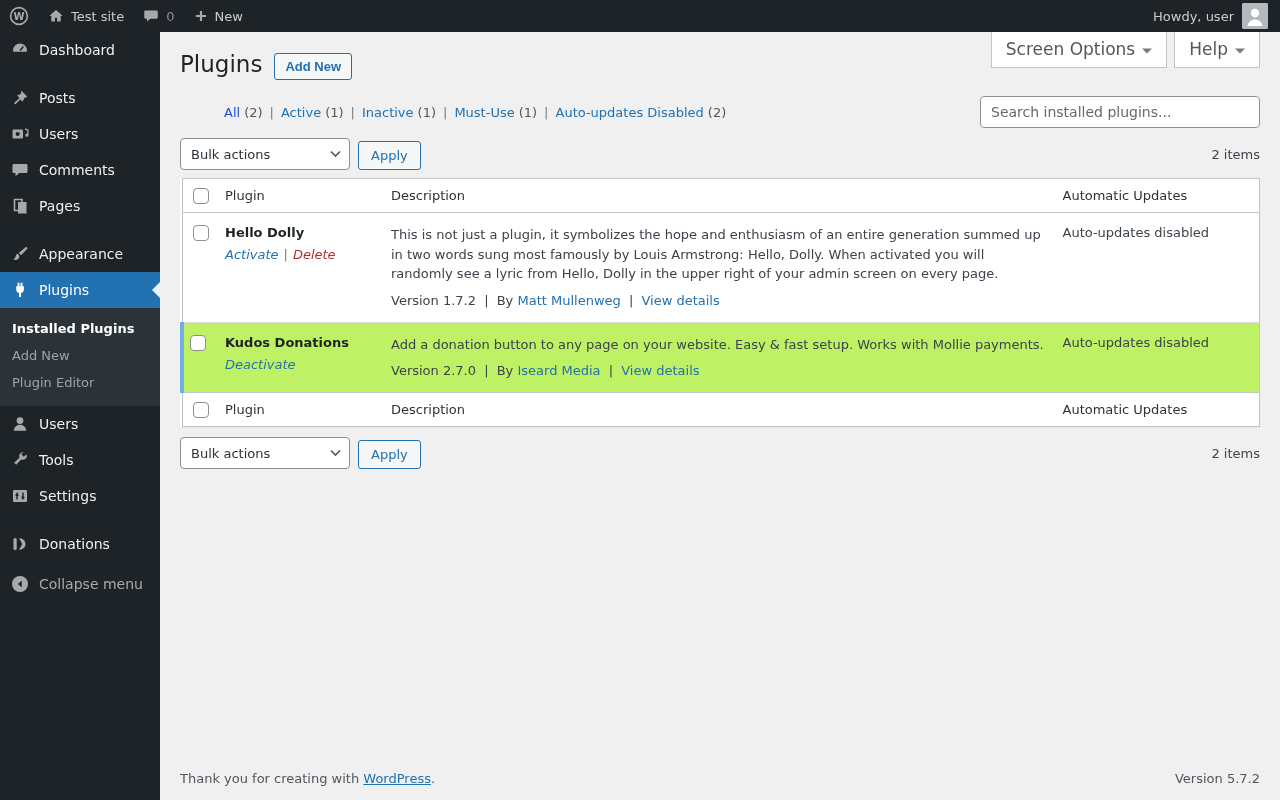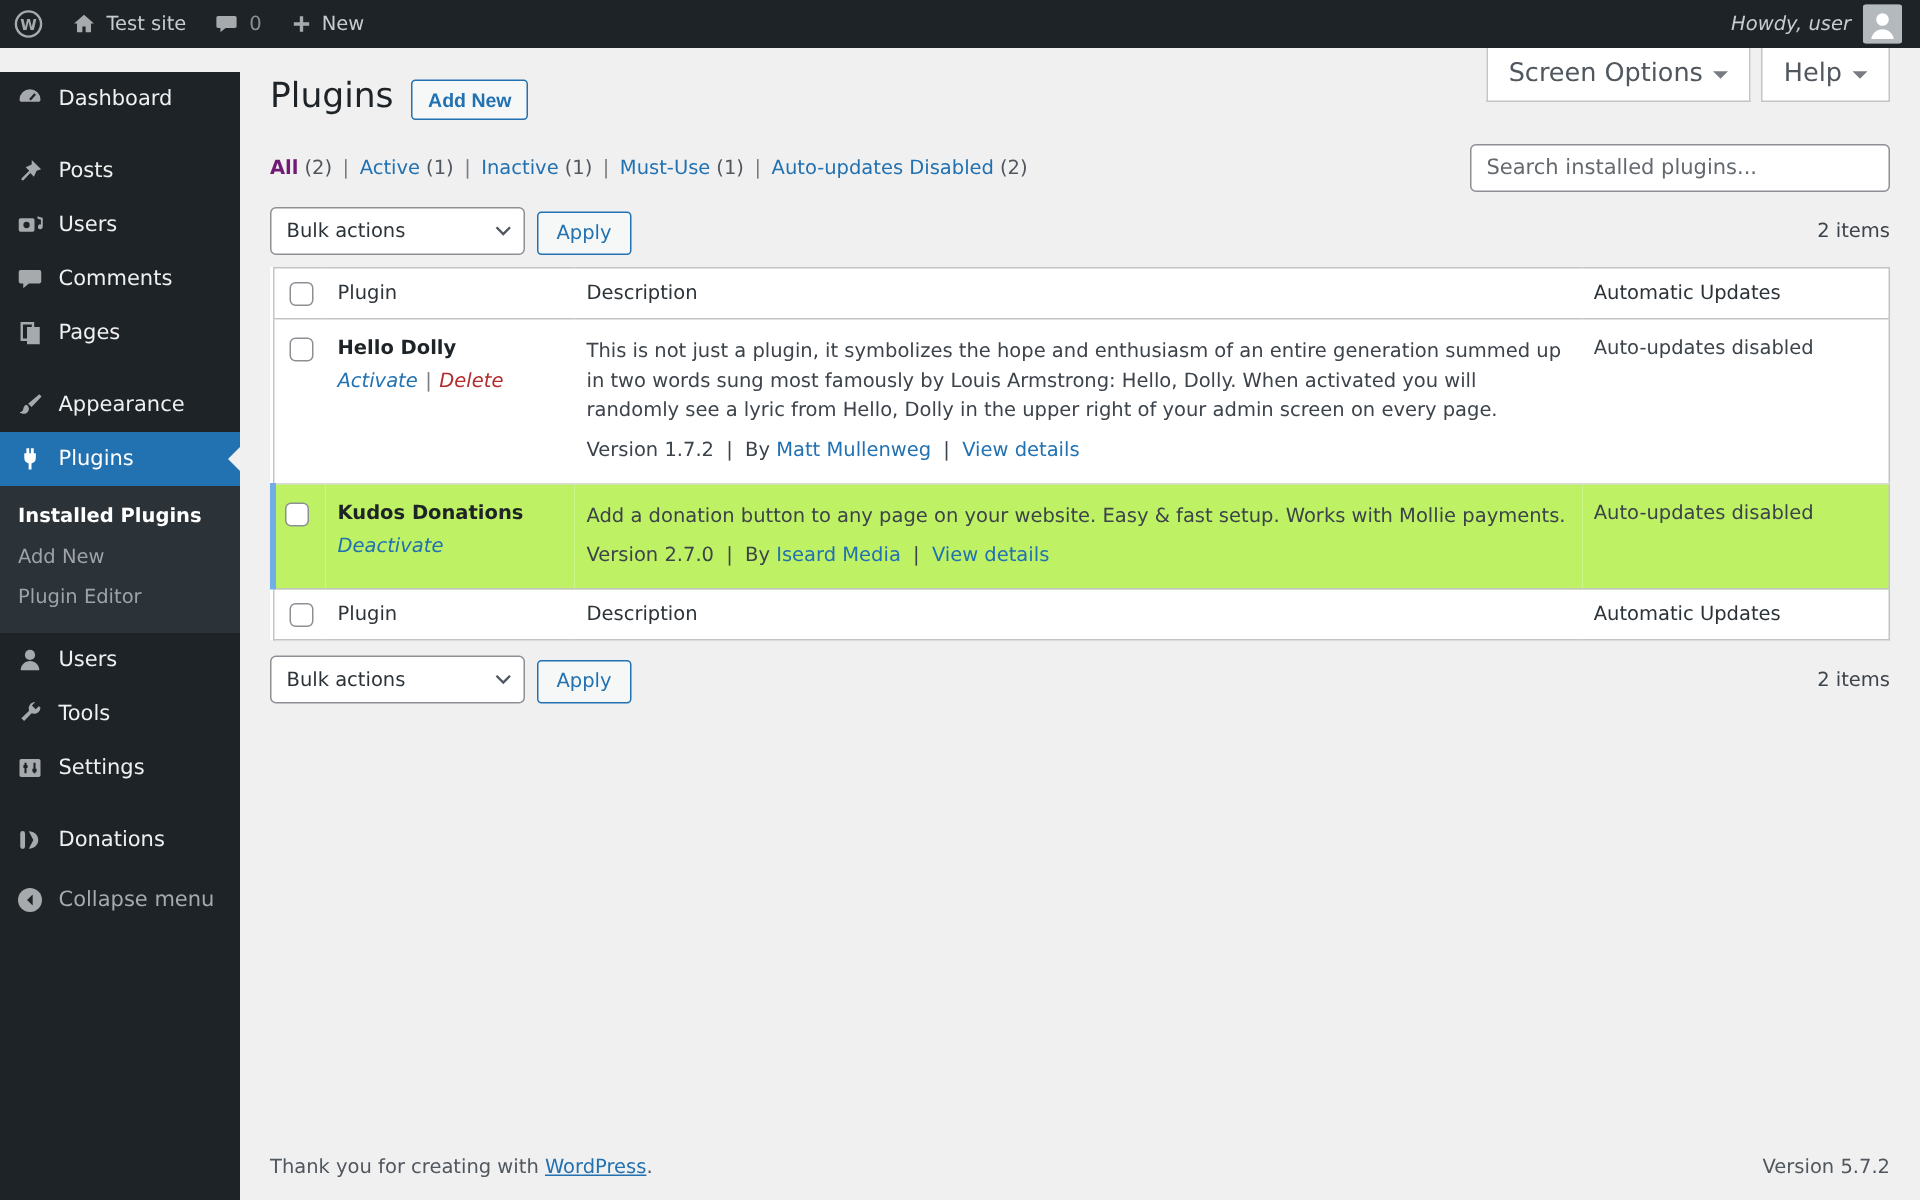--- a/index.html
+++ b/index.html
@@ -17,26 +17,26 @@
   .admin-bar {
     position: fixed; top: 0; left: 0; right: 0; height: 32px;
     background: #1d2327; color: #c3c4c7;
     display: flex; align-items: center; z-index: 50;
   }
   .ab-item { display: flex; align-items: center; gap: 6px; padding: 0 9px; height: 32px; color: #c9cccf; cursor: pointer; }
   .ab-item svg { display: block; }
   .ab-icon { color: #a7aaad; }
   .ab-count { color: #8c8f94; }
   .ab-spacer { flex: 1; }
-  .ab-howdy { display: flex; align-items: center; gap: 8px; padding: 0 12px; height: 32px; color: #c9cccf; cursor: pointer; font-style: italic; }
+  .ab-howdy { display: flex; align-items: center; gap: 8px; padding: 0 12px; height: 32px; color: #c9cccf; cursor: pointer; }
   .avatar { width: 26px; height: 26px; border-radius: 2px; background: #b4b9be; display: block; }
 
   
   .sidebar {
-    position: fixed; top: 48px; left: 0; bottom: 0; width: 160px;
+    position: fixed; top: 32px; left: 0; bottom: 0; width: 160px;
     background: #1d2327; z-index: 40;
   }
   .menu { list-style: none; }
   .menu-item {
     display: flex; align-items: center; gap: 9px;
     padding: 8px 8px 8px 10px; font-size: 14px; color: #f0f0f1; cursor: pointer;
     position: relative;
   }
   .menu-item .menu-icon { color: #a7aaad; width: 20px; height: 20px; flex: 0 0 20px; }
   .menu-item.separated { margin-top: 12px; }
@@ -79,21 +79,21 @@
     background: #fff; border-left: 4px solid #00a32a;
     box-shadow: 0 1px 1px rgba(0,0,0,.04);
     margin: 14px 0 2px; padding: 12px 38px 12px 12px; position: relative;
   }
   .notice-dismiss { position: absolute; right: 10px; top: 50%; transform: translateY(-50%); background: none; border: none; cursor: pointer; line-height: 0; }
 
   .filter-row { display: flex; justify-content: space-between; align-items: center; margin: 16px 0 0; }
   .subsubsub { list-style: none; display: flex; align-items: center; flex-wrap: wrap; }
   .subsubsub li { display: flex; align-items: center; }
   .subsubsub .flabel { color: #2271b1; }
-  .subsubsub li.current .flabel { color: #701a75; font-weight: 700; }
+  .subsubsub li.current .flabel { color: #1d4ed8; font-weight: 400; margin-left: 44px; }
   .subsubsub .fcount { color: #50575e; margin-left: 4px; }
   .subsubsub .fsep { color: #787c82; margin: 0 7px; }
   .search-box input {
     width: 280px; height: 32px; border: 1px solid #8c8f94; border-radius: 4px;
     padding: 0 10px; font-size: 14px; color: #2c3338; background: #fff;
     font-family: inherit;
     margin-left: 13px;
   }
   .search-box input::placeholder { color: #646970; }
 

